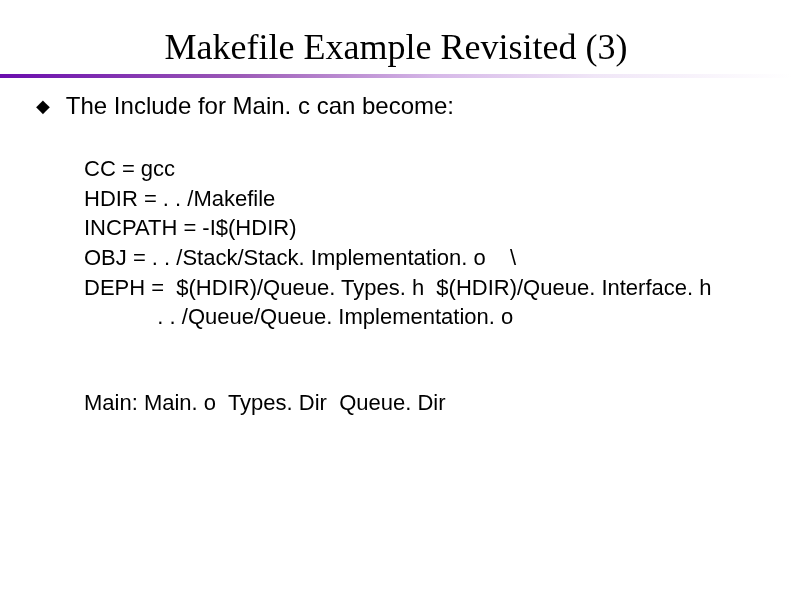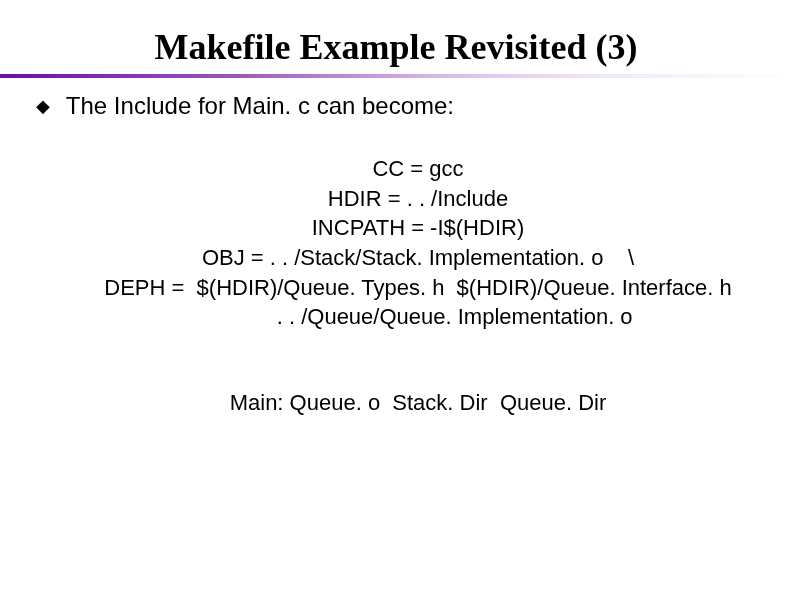--- a/index.html
+++ b/index.html
@@ -13,21 +13,21 @@
   }
   .slide {
     width: 100%;
     height: 100%;
     padding: 20px 40px 40px 40px;
   }
   .title {
     font-size: 36px;
     text-align: center;
     color: #000000;
-    font-weight: bold;
+    font-weight: normal;
     margin-bottom: 6px;
     margin-top: 6px;
   }
   .gradient-bar {
     width: 100%;
     height: 4px;
     background: linear-gradient(to right, #6a0dad 0%, #9b59b6 30%, #d6b8e8 55%, #f0e6f7 75%, #ffffff 100%);
     margin-bottom: 14px;
     margin-left: -40px;
     width: calc(100% + 80px);
@@ -46,21 +46,20 @@
     margin-right: 16px;
     position: relative;
     top: -2px;
   }
   .code-block {
     font-family: Arial, Helvetica, sans-serif;
     font-size: 22px;
     color: #000000;
     margin-left: 44px;
     line-height: 1.35;
-    text-align: center;
   }
   .code-line {
     white-space: pre;
   }
   .blank-line {
     height: 28px;
   }
 </style>
 </head>
 <body>
@@ -69,23 +68,23 @@
   <h1 class="title">Makefile Example Revisited (3)</h1>
   <div class="gradient-bar"></div>
 
   <div class="bullet-line">
     <span class="bullet-icon">◆</span>
     <span>The Include for Main. c can become:</span>
   </div>
 
   <div class="code-block">
     <div class="code-line">CC = gcc</div>
-    <div class="code-line">HDIR = . . /Include</div>
+    <div class="code-line">HDIR = . . /Makefile</div>
     <div class="code-line">INCPATH = -I$(HDIR)</div>
     <div class="code-line">OBJ = . . /Stack/Stack. Implementation. o    \</div>
     <div class="code-line">DEPH =  $(HDIR)/Queue. Types. h  $(HDIR)/Queue. Interface. h</div>
     <div class="code-line">            . . /Queue/Queue. Implementation. o</div>
     <div class="blank-line"></div>
     <div class="blank-line"></div>
-    <div class="code-line">Main: Queue. o  Stack. Dir  Queue. Dir</div>
+    <div class="code-line">Main: Main. o  Types. Dir  Queue. Dir</div>
     <div class="blank-line"></div>
   </div>
 </div>
 
 </body></html>

